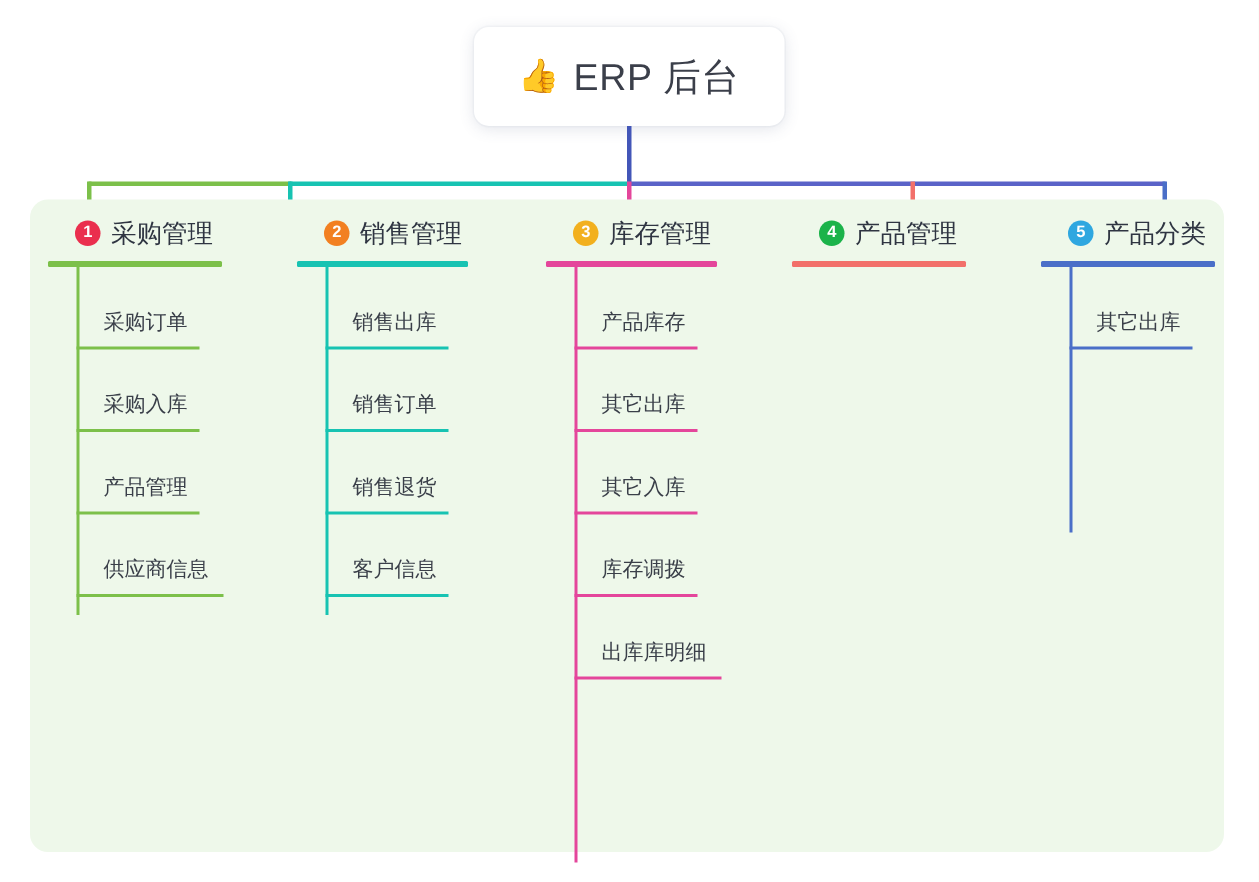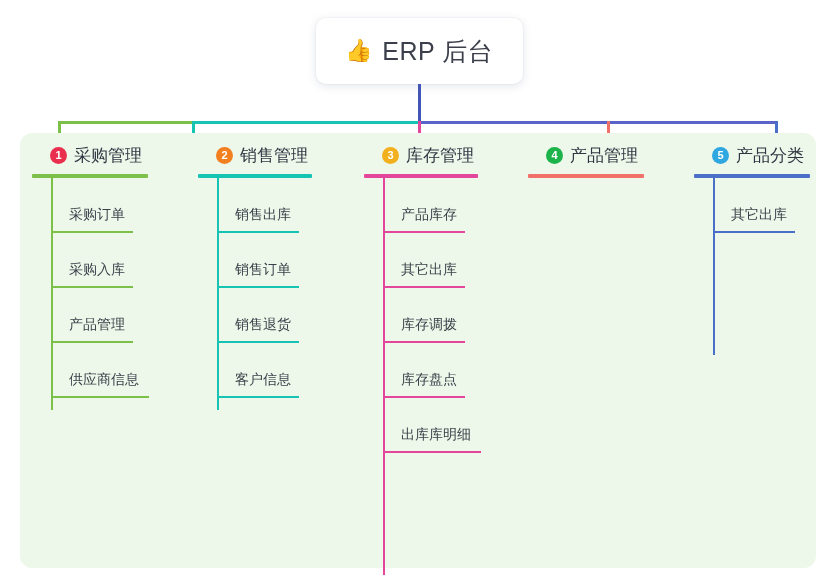--- a/index.html
+++ b/index.html
@@ -219,25 +219,25 @@
         <div class="trunk" style="background: rgb(228, 70, 155); height: 397px;"></div>
         <div class="item">
           <span class="item-label">产品库存</span>
           <div class="item-rule" style="background: rgb(228, 70, 155); width: 82px;"></div>
         </div>
         <div class="item">
           <span class="item-label">其它出库</span>
           <div class="item-rule" style="background: rgb(228, 70, 155); width: 82px;"></div>
         </div>
         <div class="item">
+          <span class="item-label">其它入库</span>
+          <div class="item-rule" style="background: rgb(228, 70, 155); width: 82px;"></div>
+        </div>
+        <div class="item">
           <span class="item-label">库存调拨</span>
-          <div class="item-rule" style="background: rgb(228, 70, 155); width: 82px;"></div>
-        </div>
-        <div class="item">
-          <span class="item-label">库存盘点</span>
           <div class="item-rule" style="background: rgb(228, 70, 155); width: 82px;"></div>
         </div>
         <div class="item">
           <span class="item-label">出库库明细</span>
           <div class="item-rule" style="background: rgb(228, 70, 155); width: 98px;"></div>
         </div>
       </div>
     </div>
     <div class="column" style="left: 528px;">
       <div class="col-header">

